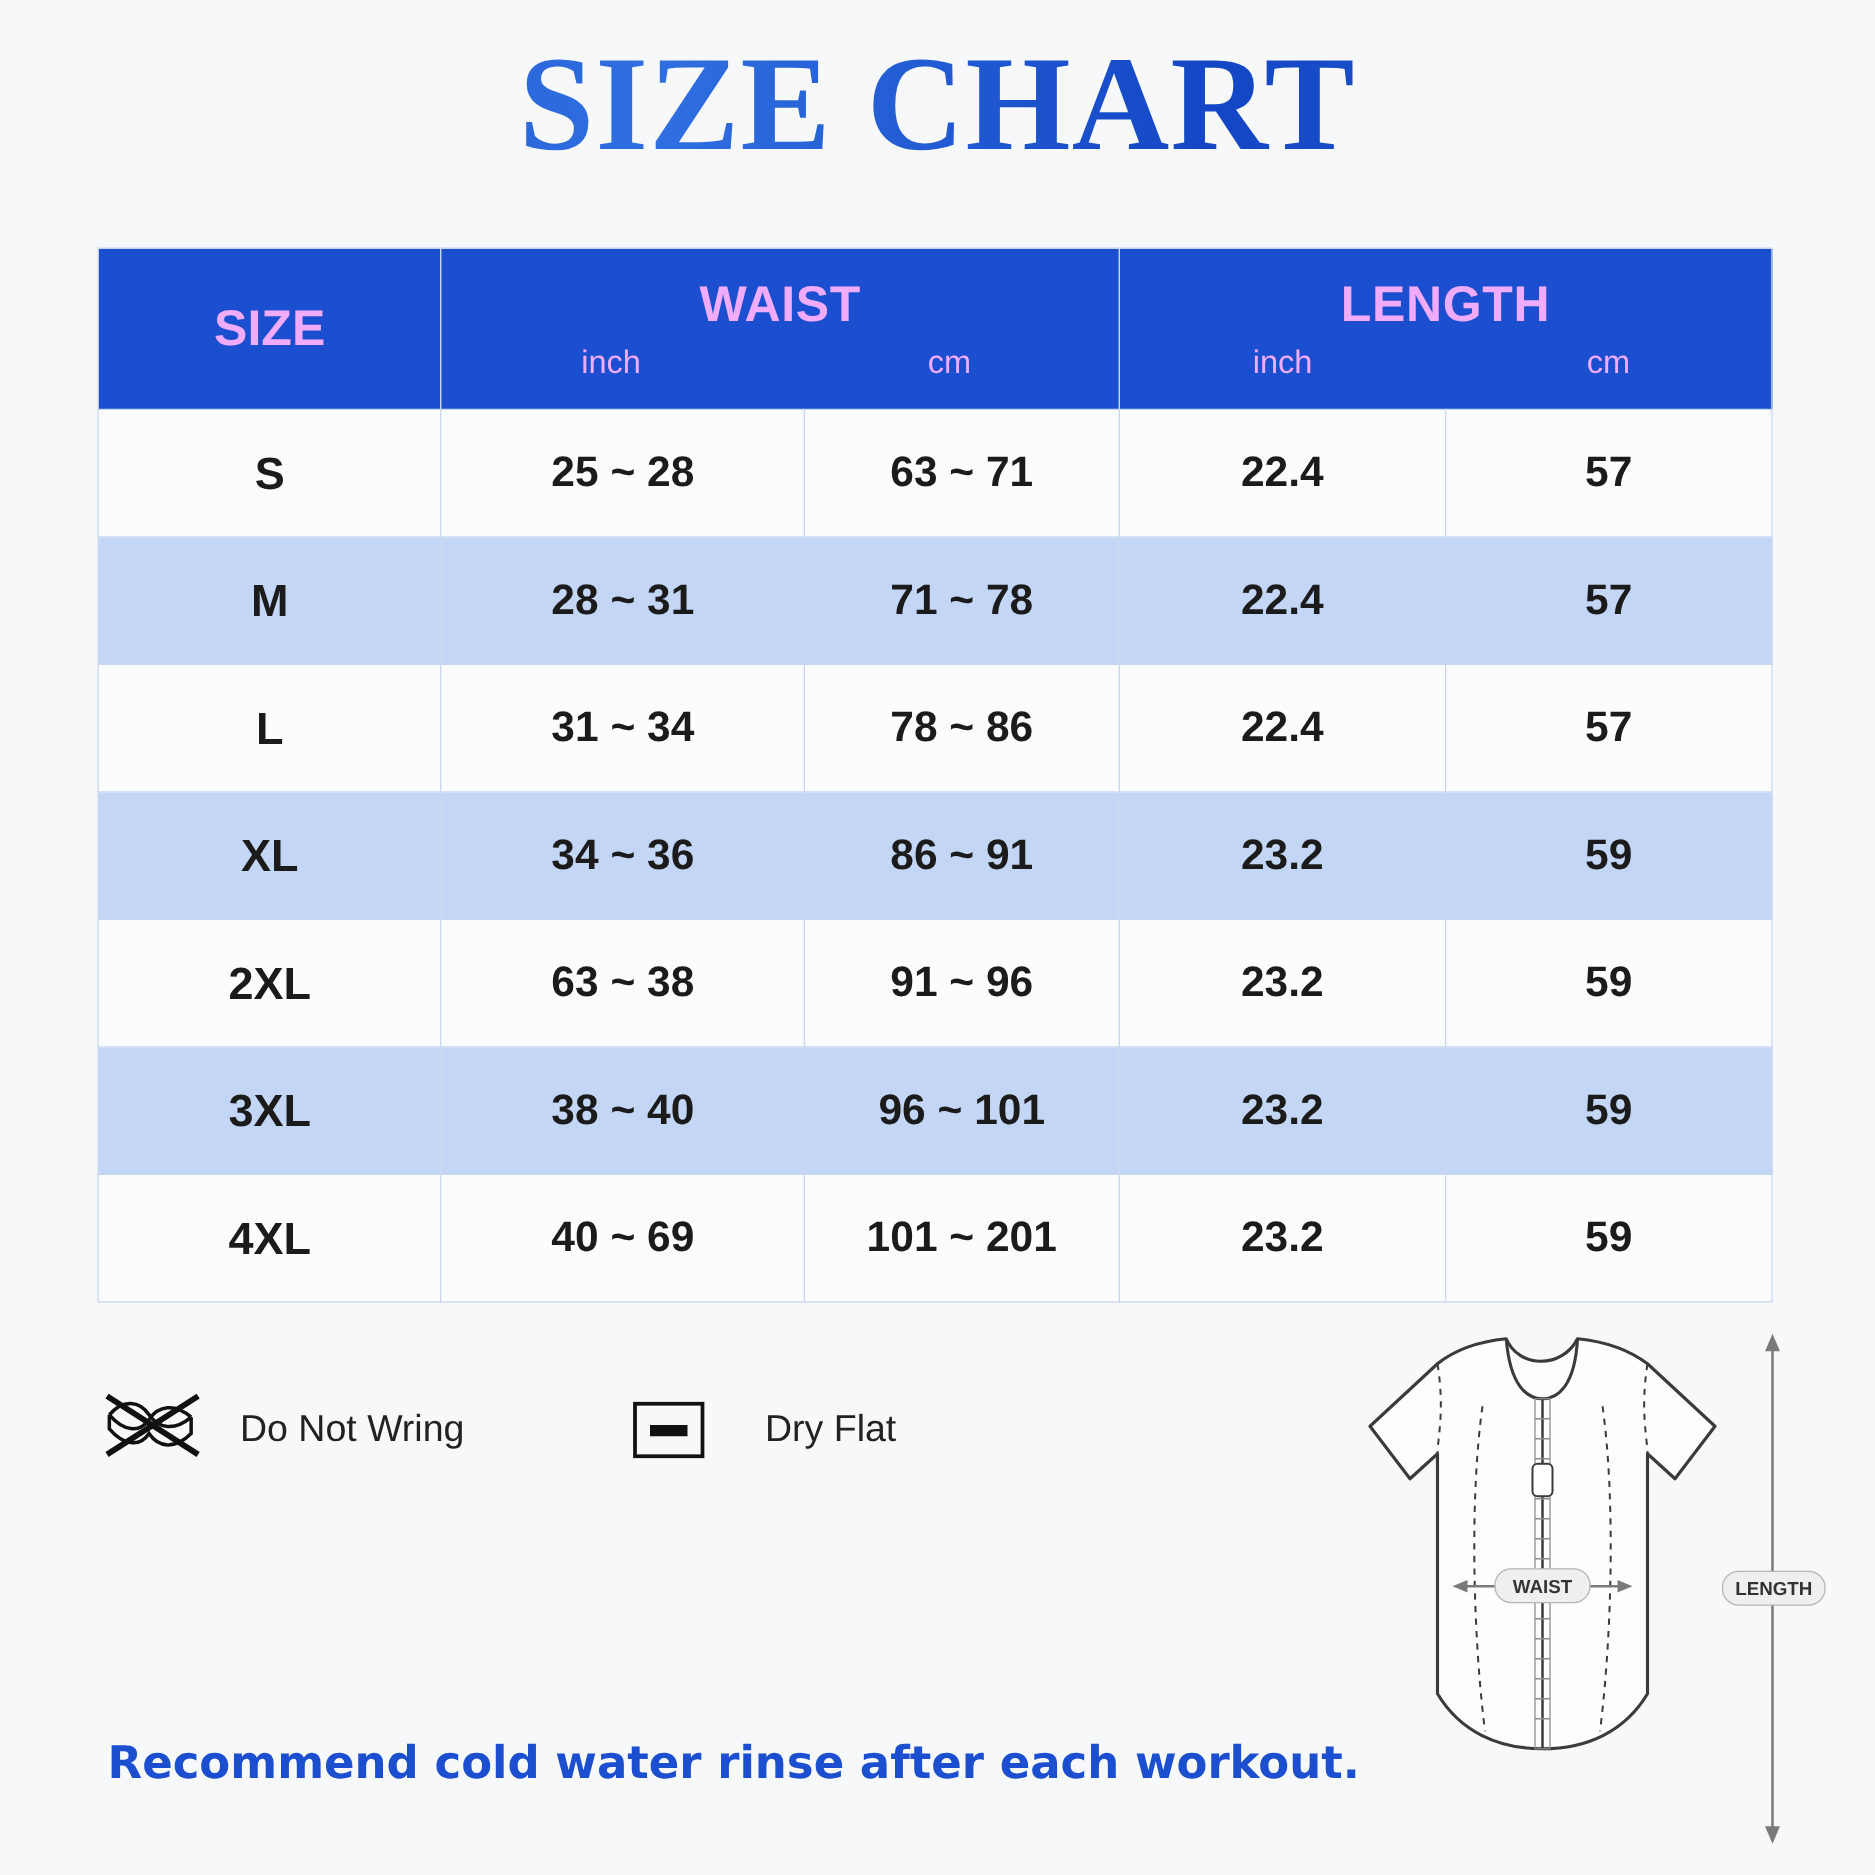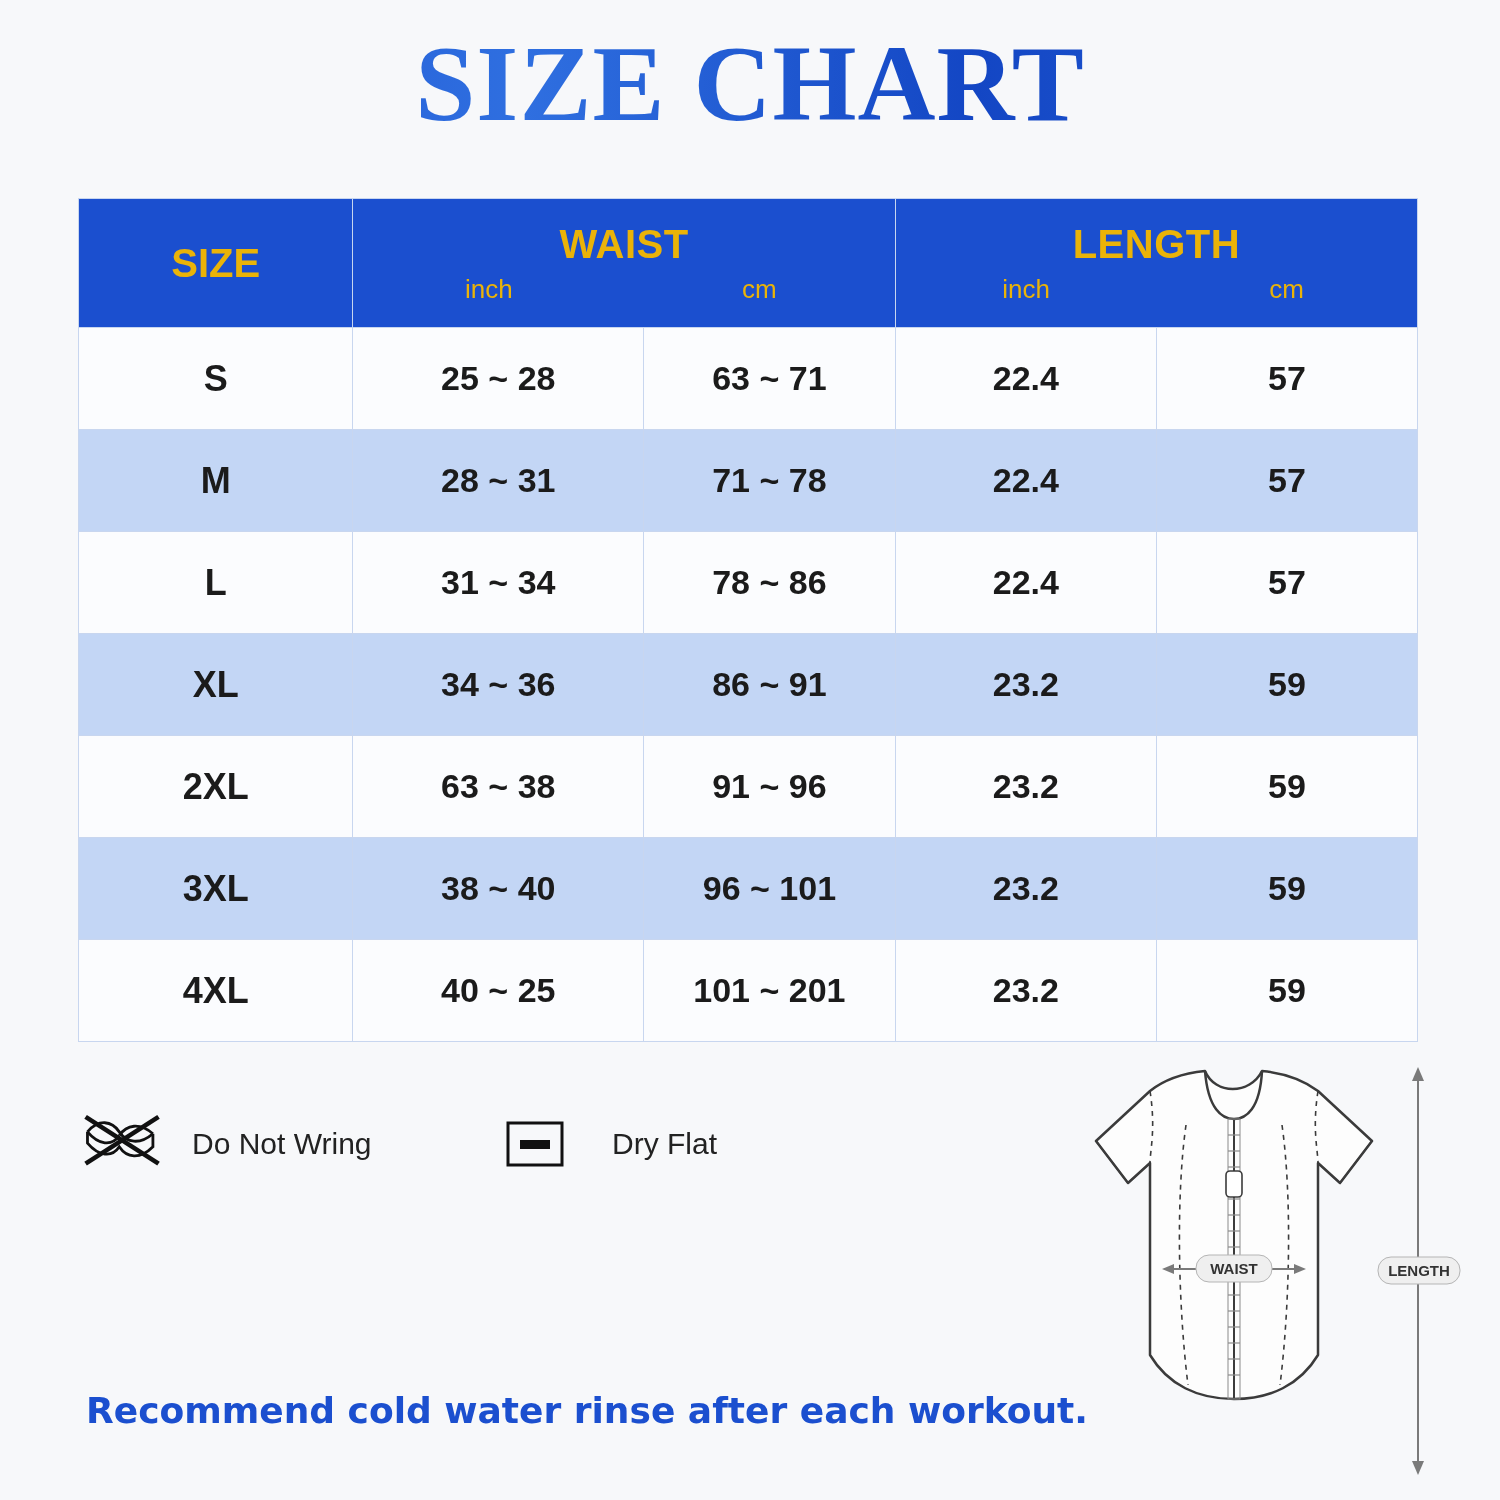--- a/index.html
+++ b/index.html
@@ -40,21 +40,21 @@
   table.size-chart {
     width: 100%;
     border-collapse: collapse;
     table-layout: fixed;
   }
   table.size-chart th, table.size-chart td {
     border: 1px solid #c8d6ef;
   }
   thead th {
     background: #1b4fcf;
-    color: #eab308;
+    color: #f0abfc;
     border-color: #1b4fcf;
     padding: 0;
   }
   .head-cell {
     height: 128px;
     display: flex;
     flex-direction: column;
     justify-content: center;
     align-items: center;
   }
@@ -225,21 +225,21 @@
       </tr>
       <tr class="alt">
         <td class="size-cell">3XL</td>
         <td>38 ~ 40</td>
         <td>96 ~ 101</td>
         <td>23.2</td>
         <td>59</td>
       </tr>
       <tr>
         <td class="size-cell">4XL</td>
-        <td>40 ~ 25</td>
+        <td>40 ~ 69</td>
         <td>101 ~ 201</td>
         <td>23.2</td>
         <td>59</td>
       </tr>
     </tbody>
   </table>
 </div>
 
 <div class="care">
   <div class="care-row">

